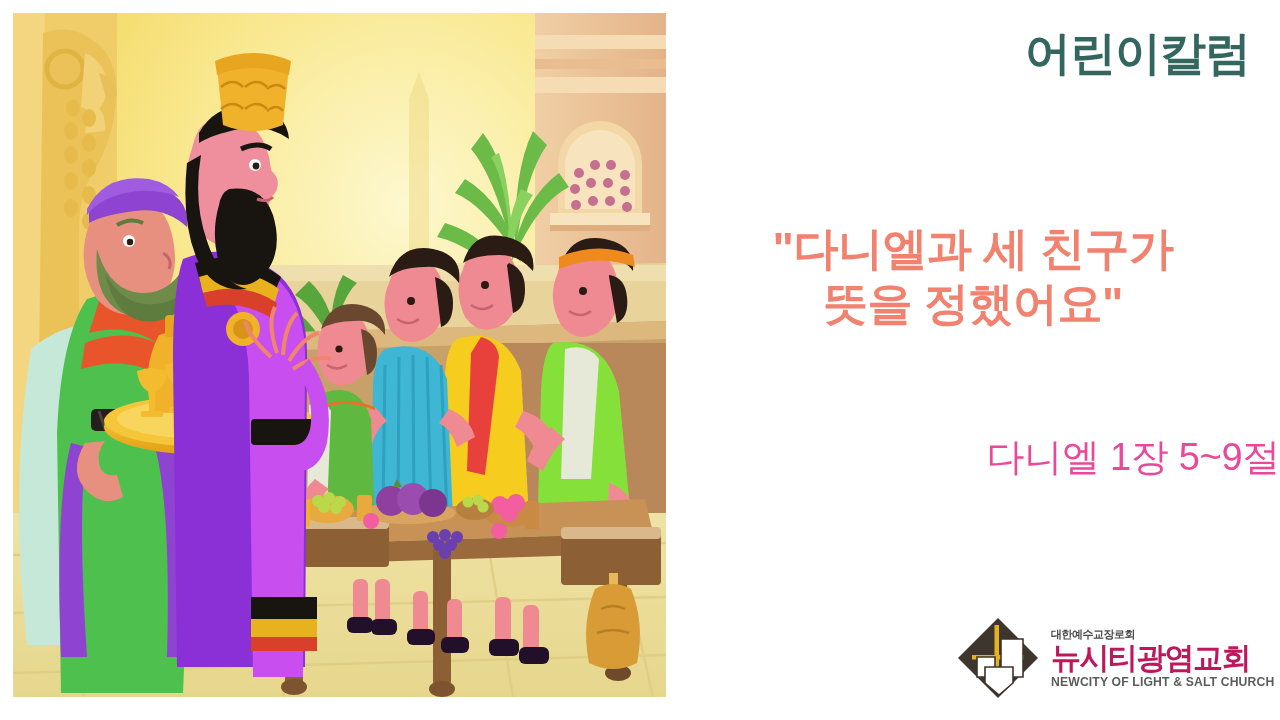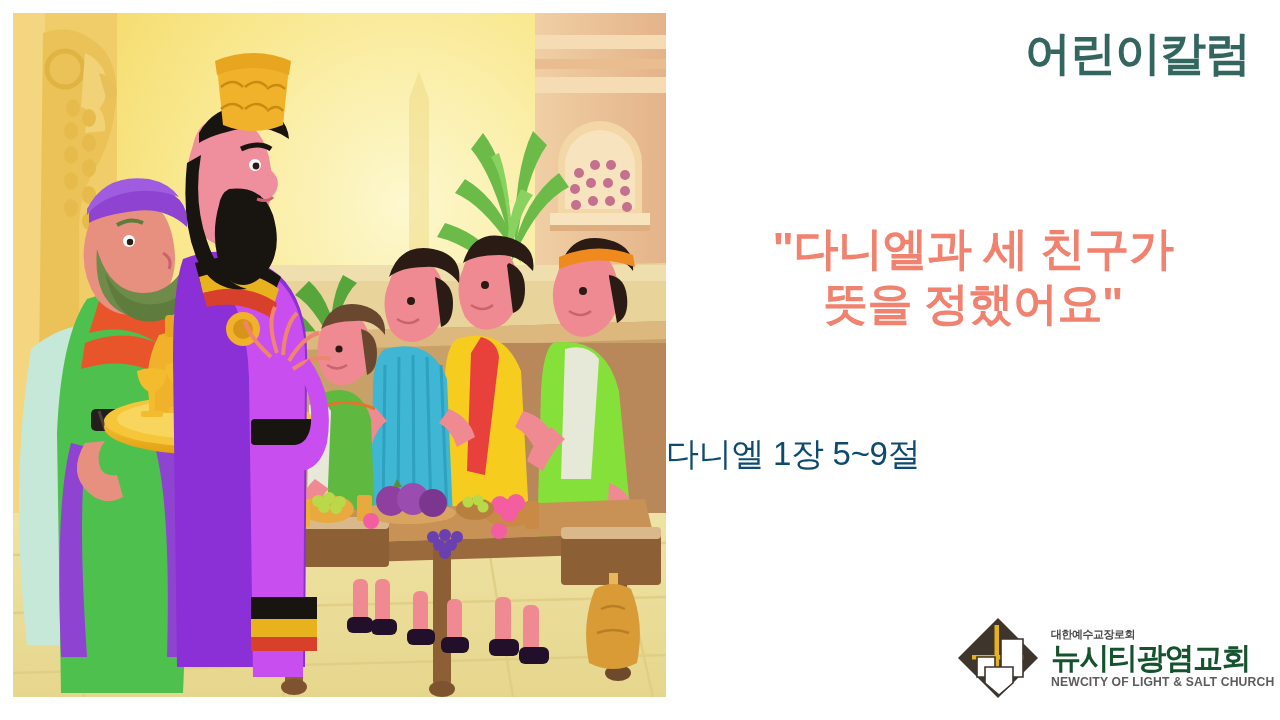--- a/index.html
+++ b/index.html
@@ -72,24 +72,24 @@
     line-height: 1.22;
     letter-spacing: -0.5px;
     white-space: nowrap;
   }
 
   #subtitle {
     position: absolute;
     left: 0;
     right: 0;
     top: 432px;
-    text-align: left;
-    font-size: 33px;
+    text-align: right;
+    font-size: 38px;
     font-weight: 400;
-    color: #0c4a6e;
+    color: #ec4899;
     letter-spacing: -0.3px;
     white-space: nowrap;
   }
 
   
   #logo {
     position: absolute;
     left: 955px;
     top: 612px;
     width: 300px;
@@ -113,21 +113,21 @@
     font-size: 11px;
     font-weight: 700;
     color: #4a4a4a;
     letter-spacing: -0.5px;
     line-height: 1.2;
     white-space: nowrap;
   }
   #logo-church-name {
     font-size: 30px;
     font-weight: 700;
-    color: #14532d;
+    color: #be185d;
     letter-spacing: -1.6px;
     line-height: 1.12;
     white-space: nowrap;
   }
   #logo-english {
     font-size: 12.2px;
     font-weight: 700;
     color: #5c5c5c;
     letter-spacing: 0.15px;
     line-height: 1.2;

